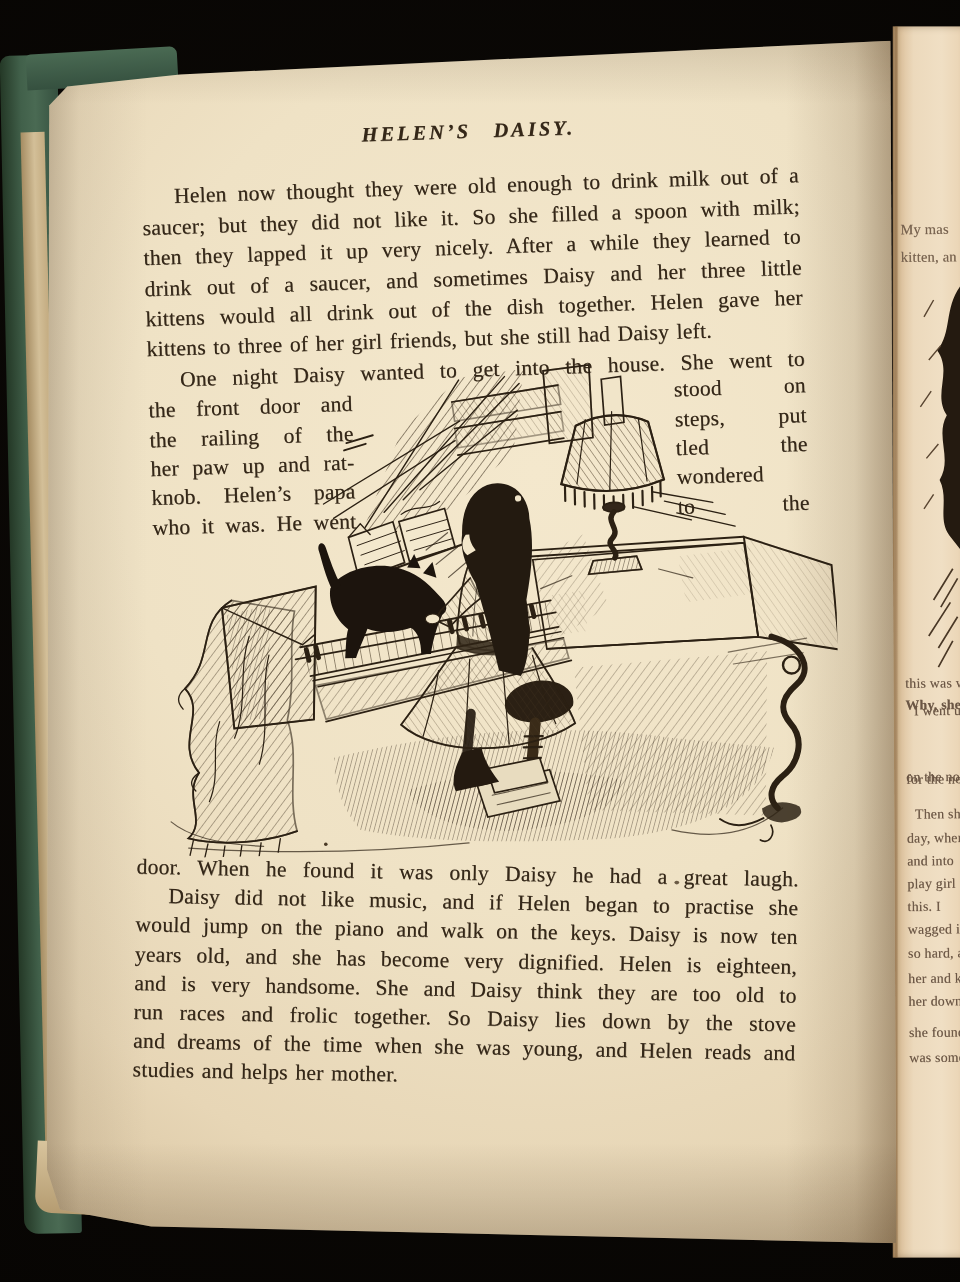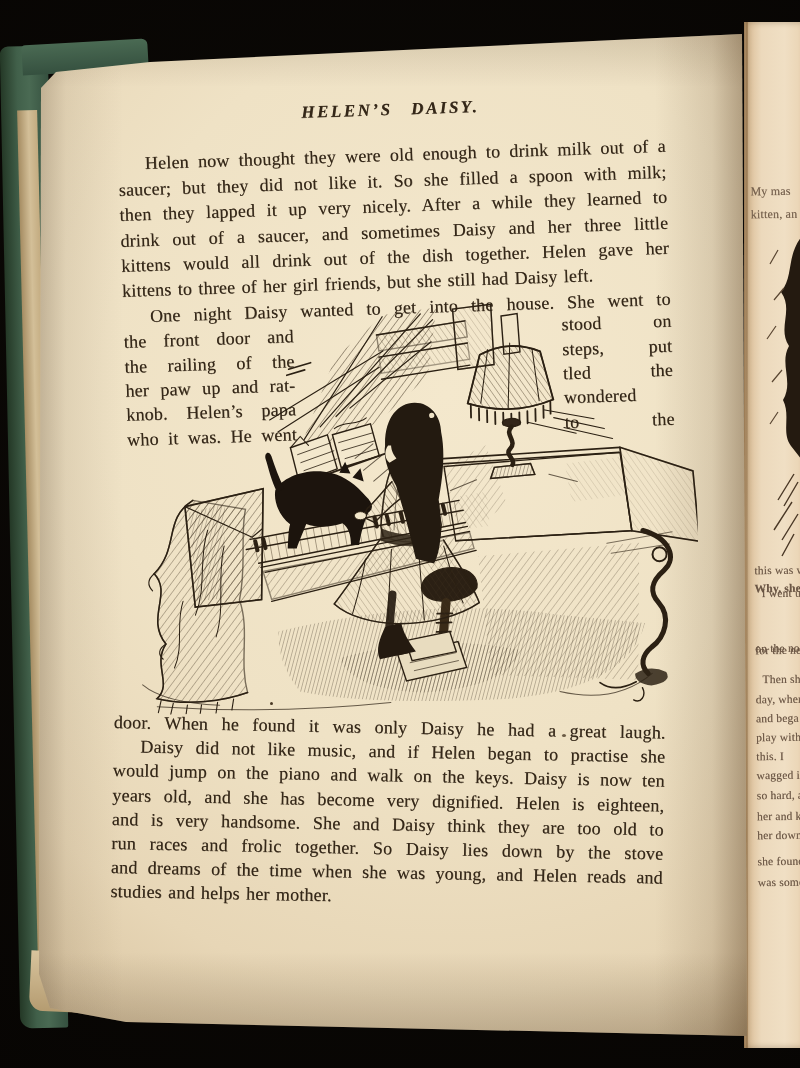--- a/index.html
+++ b/index.html
@@ -89,22 +89,22 @@
     <div class="facing-frags">
         <div class="facing-frag big" style="top: 162px;">My mas</div>
         <div class="facing-frag big" style="top: 185px;">kitten, an</div>
         <div class="facing-frag" style="top: 542px;">this was w</div>
         <div class="facing-frag indent-sm" style="top: 565px;">I went u</div>
         <div class="facing-frag" style="top: 560px; font-weight: bold;">Why, she</div>
         <div class="facing-frag" style="top: 620px;">on the no</div>
         <div class="facing-frag" style="top: 622px;">for the nex</div>
         <div class="facing-frag indent-sm" style="top: 651px;">Then sh</div>
         <div class="facing-frag" style="top: 671px;">day, when</div>
-        <div class="facing-frag" style="top: 690px;">and bega</div>
-        <div class="facing-frag" style="top: 709px;">play with</div>
+        <div class="facing-frag" style="top: 690px;">and into</div>
+        <div class="facing-frag" style="top: 709px;">play girl</div>
         <div class="facing-frag" style="top: 728px;">this.  I</div>
         <div class="facing-frag" style="top: 747px; text-align: center;">wagged i</div>
         <div class="facing-frag" style="top: 767px;">so hard, an</div>
         <div class="facing-frag" style="top: 788px;">her and kn</div>
         <div class="facing-frag" style="top: 807px;">her down.</div>
         <div class="facing-frag" style="top: 833px;">she found</div>
         <div class="facing-frag" style="top: 854px;">was some</div>
       </div>
   </div>
 

